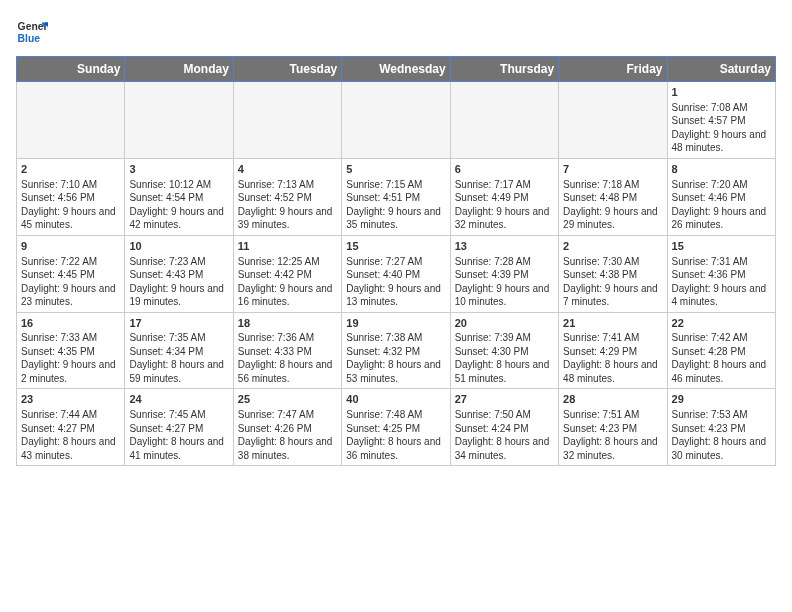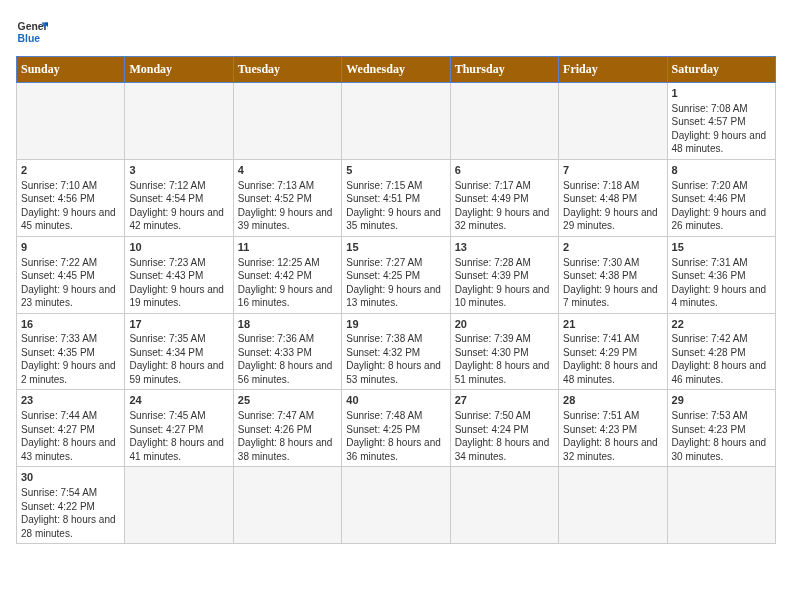--- a/index.html
+++ b/index.html
@@ -43,28 +43,27 @@
     .location {
       font-size: 13px;
       color: #555;
     }
     .calendar {
       width: 100%;
       border-collapse: collapse;
       border: 1px solid #ccc;
     }
     .calendar th {
-      background: #a16207;
+      background: #737373;
       color: #fff;
       font-size: 12px;
       font-weight: bold;
       padding: 5px 4px;
       border: 1px solid #5580d0;
-      text-align: left;
-      font-family: Liberation Serif, serif;
+      text-align: right;
     }
     .calendar td {
       border: 1px solid #ccc;
       vertical-align: top;
       padding: 3px 4px;
       width: calc(100% / 7);
       height: 72px;
       background: #fff;
       font-size: 9.5px;
       color: #333;
@@ -138,21 +137,21 @@
         <tr>
           <td>
             <span class="day-number">2</span>
             <div class="day-info">Sunrise: 7:10 AM
 Sunset: 4:56 PM
 Daylight: 9 hours
 and 45 minutes.</div>
           </td>
           <td>
             <span class="day-number">3</span>
-            <div class="day-info">Sunrise: 7:12 AM
+            <div class="day-info">Sunrise: 10:12 AM
 Sunset: 4:54 PM
 Daylight: 9 hours
 and 42 minutes.</div>
           </td>
           <td>
             <span class="day-number">4</span>
             <div class="day-info">Sunrise: 7:13 AM
 Sunset: 4:52 PM
 Daylight: 9 hours
 and 39 minutes.</div>
@@ -204,21 +203,21 @@
           <td>
             <span class="day-number">11</span>
             <div class="day-info">Sunrise: 12:25 AM
 Sunset: 4:42 PM
 Daylight: 9 hours
 and 16 minutes.</div>
           </td>
           <td>
             <span class="day-number">15</span>
             <div class="day-info">Sunrise: 7:27 AM
-Sunset: 4:25 PM
+Sunset: 4:40 PM
 Daylight: 9 hours
 and 13 minutes.</div>
           </td>
           <td>
             <span class="day-number">13</span>
             <div class="day-info">Sunrise: 7:28 AM
 Sunset: 4:39 PM
 Daylight: 9 hours
 and 10 minutes.</div>
           </td>
@@ -331,31 +330,16 @@
 Daylight: 8 hours
 and 32 minutes.</div>
           </td>
           <td>
             <span class="day-number">29</span>
             <div class="day-info">Sunrise: 7:53 AM
 Sunset: 4:23 PM
 Daylight: 8 hours
 and 30 minutes.</div>
           </td>
-        </tr>
-        <tr>
-          <td class="last-row">
-            <span class="day-number">30</span>
-            <div class="day-info">Sunrise: 7:54 AM
-Sunset: 4:22 PM
-Daylight: 8 hours
-and 28 minutes.</div>
-          </td>
-          <td class="empty last-row"></td>
-          <td class="empty last-row"></td>
-          <td class="empty last-row"></td>
-          <td class="empty last-row"></td>
-          <td class="empty last-row"></td>
-          <td class="empty last-row"></td>
         </tr>
       </tbody>
   </table>
 </div>
 
 </body></html>

